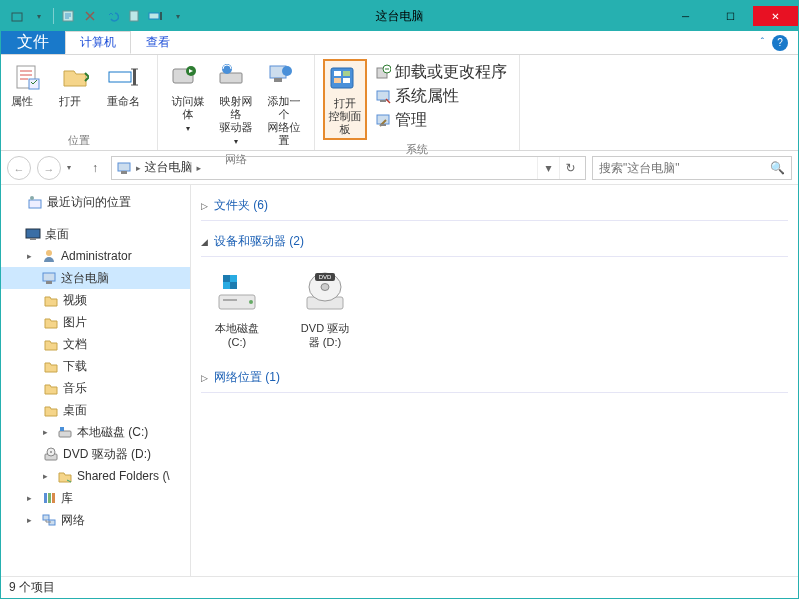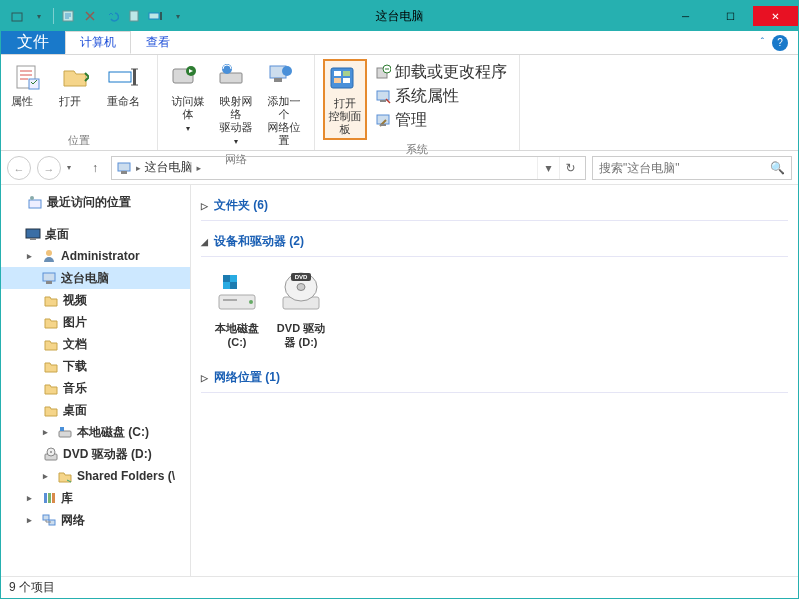--- a/index.html
+++ b/index.html
@@ -44,34 +44,34 @@
 .addrbar { flex: 1; height: 24px; border: 1px solid #ccc; display: flex; align-items: center; padding: 0 4px; gap: 4px; }
 .addrseg { display: flex; align-items: center; gap: 4px; font-size: 12px; color: #333; }
 .addrarrow { color: #666; font-size: 9px; }
 .addr-right { margin-left: auto; display: flex; }
 .addr-btn { width: 22px; height: 22px; display: flex; align-items: center; justify-content: center; color: #666; border-left: 1px solid #eee; }
 .searchbox { width: 200px; height: 24px; border: 1px solid #ccc; display: flex; align-items: center; padding: 0 6px; color: #888; position: relative; }
 .searchbox input { border: none; outline: none; flex: 1; font-size: 12px; color: #333; background: transparent; }
 .searchicon { color: #666; font-size: 12px; }
 
 
-.mainarea { display: flex; height: calc(100% - 30px - 24px - 96px - 34px - 22px); font-weight: bold; }
+.mainarea { display: flex; height: calc(100% - 30px - 24px - 96px - 34px - 22px); }
 .treepane { width: 190px; border-right: 1px solid #e5e5e5; overflow: hidden; padding: 6px 0; }
 .treeitem { display: flex; align-items: center; gap: 4px; padding: 2px 4px 2px 10px; font-size: 12px; color: #333; height: 22px; }
 .treeitem.l1 { padding-left: 26px; }
 .treeitem.l2 { padding-left: 42px; }
 .treeitem.sel { background: #cde8ff; }
 .exptri { width: 10px; color: #666; font-size: 9px; }
 .ticon { width: 16px; height: 16px; display: flex; align-items: center; justify-content: center; }
 .treesep { height: 10px; }
 
 .contentpane { flex: 1; padding: 6px 10px; overflow: auto; }
 .grouphdr { display: flex; align-items: center; gap: 6px; color: #1a5fb4; font-size: 12px; padding: 6px 0; border-bottom: 1px solid #e5e5f5; margin-bottom: 6px; }
 .grouphdr .tri { color: #555; font-size: 9px; }
-.drives { display: flex; padding: 6px 4px 14px; }
+.drives { display: flex; gap: 24px; padding: 6px 4px 14px; }
 .drive { width: 64px; display: flex; flex-direction: column; align-items: center; gap: 4px; }
 .drvicon { width: 48px; height: 48px; display: flex; align-items: center; justify-content: center; }
 .drvlabel { font-size: 11px; text-align: center; color: #333; line-height: 14px; }
 
 
 .statusbar { height: 22px; border-top: 1px solid #e5e5e5; display: flex; align-items: center; padding: 0 8px; font-size: 12px; color: #333; }
 
 
 .svgico { display: block; }
 </style>

